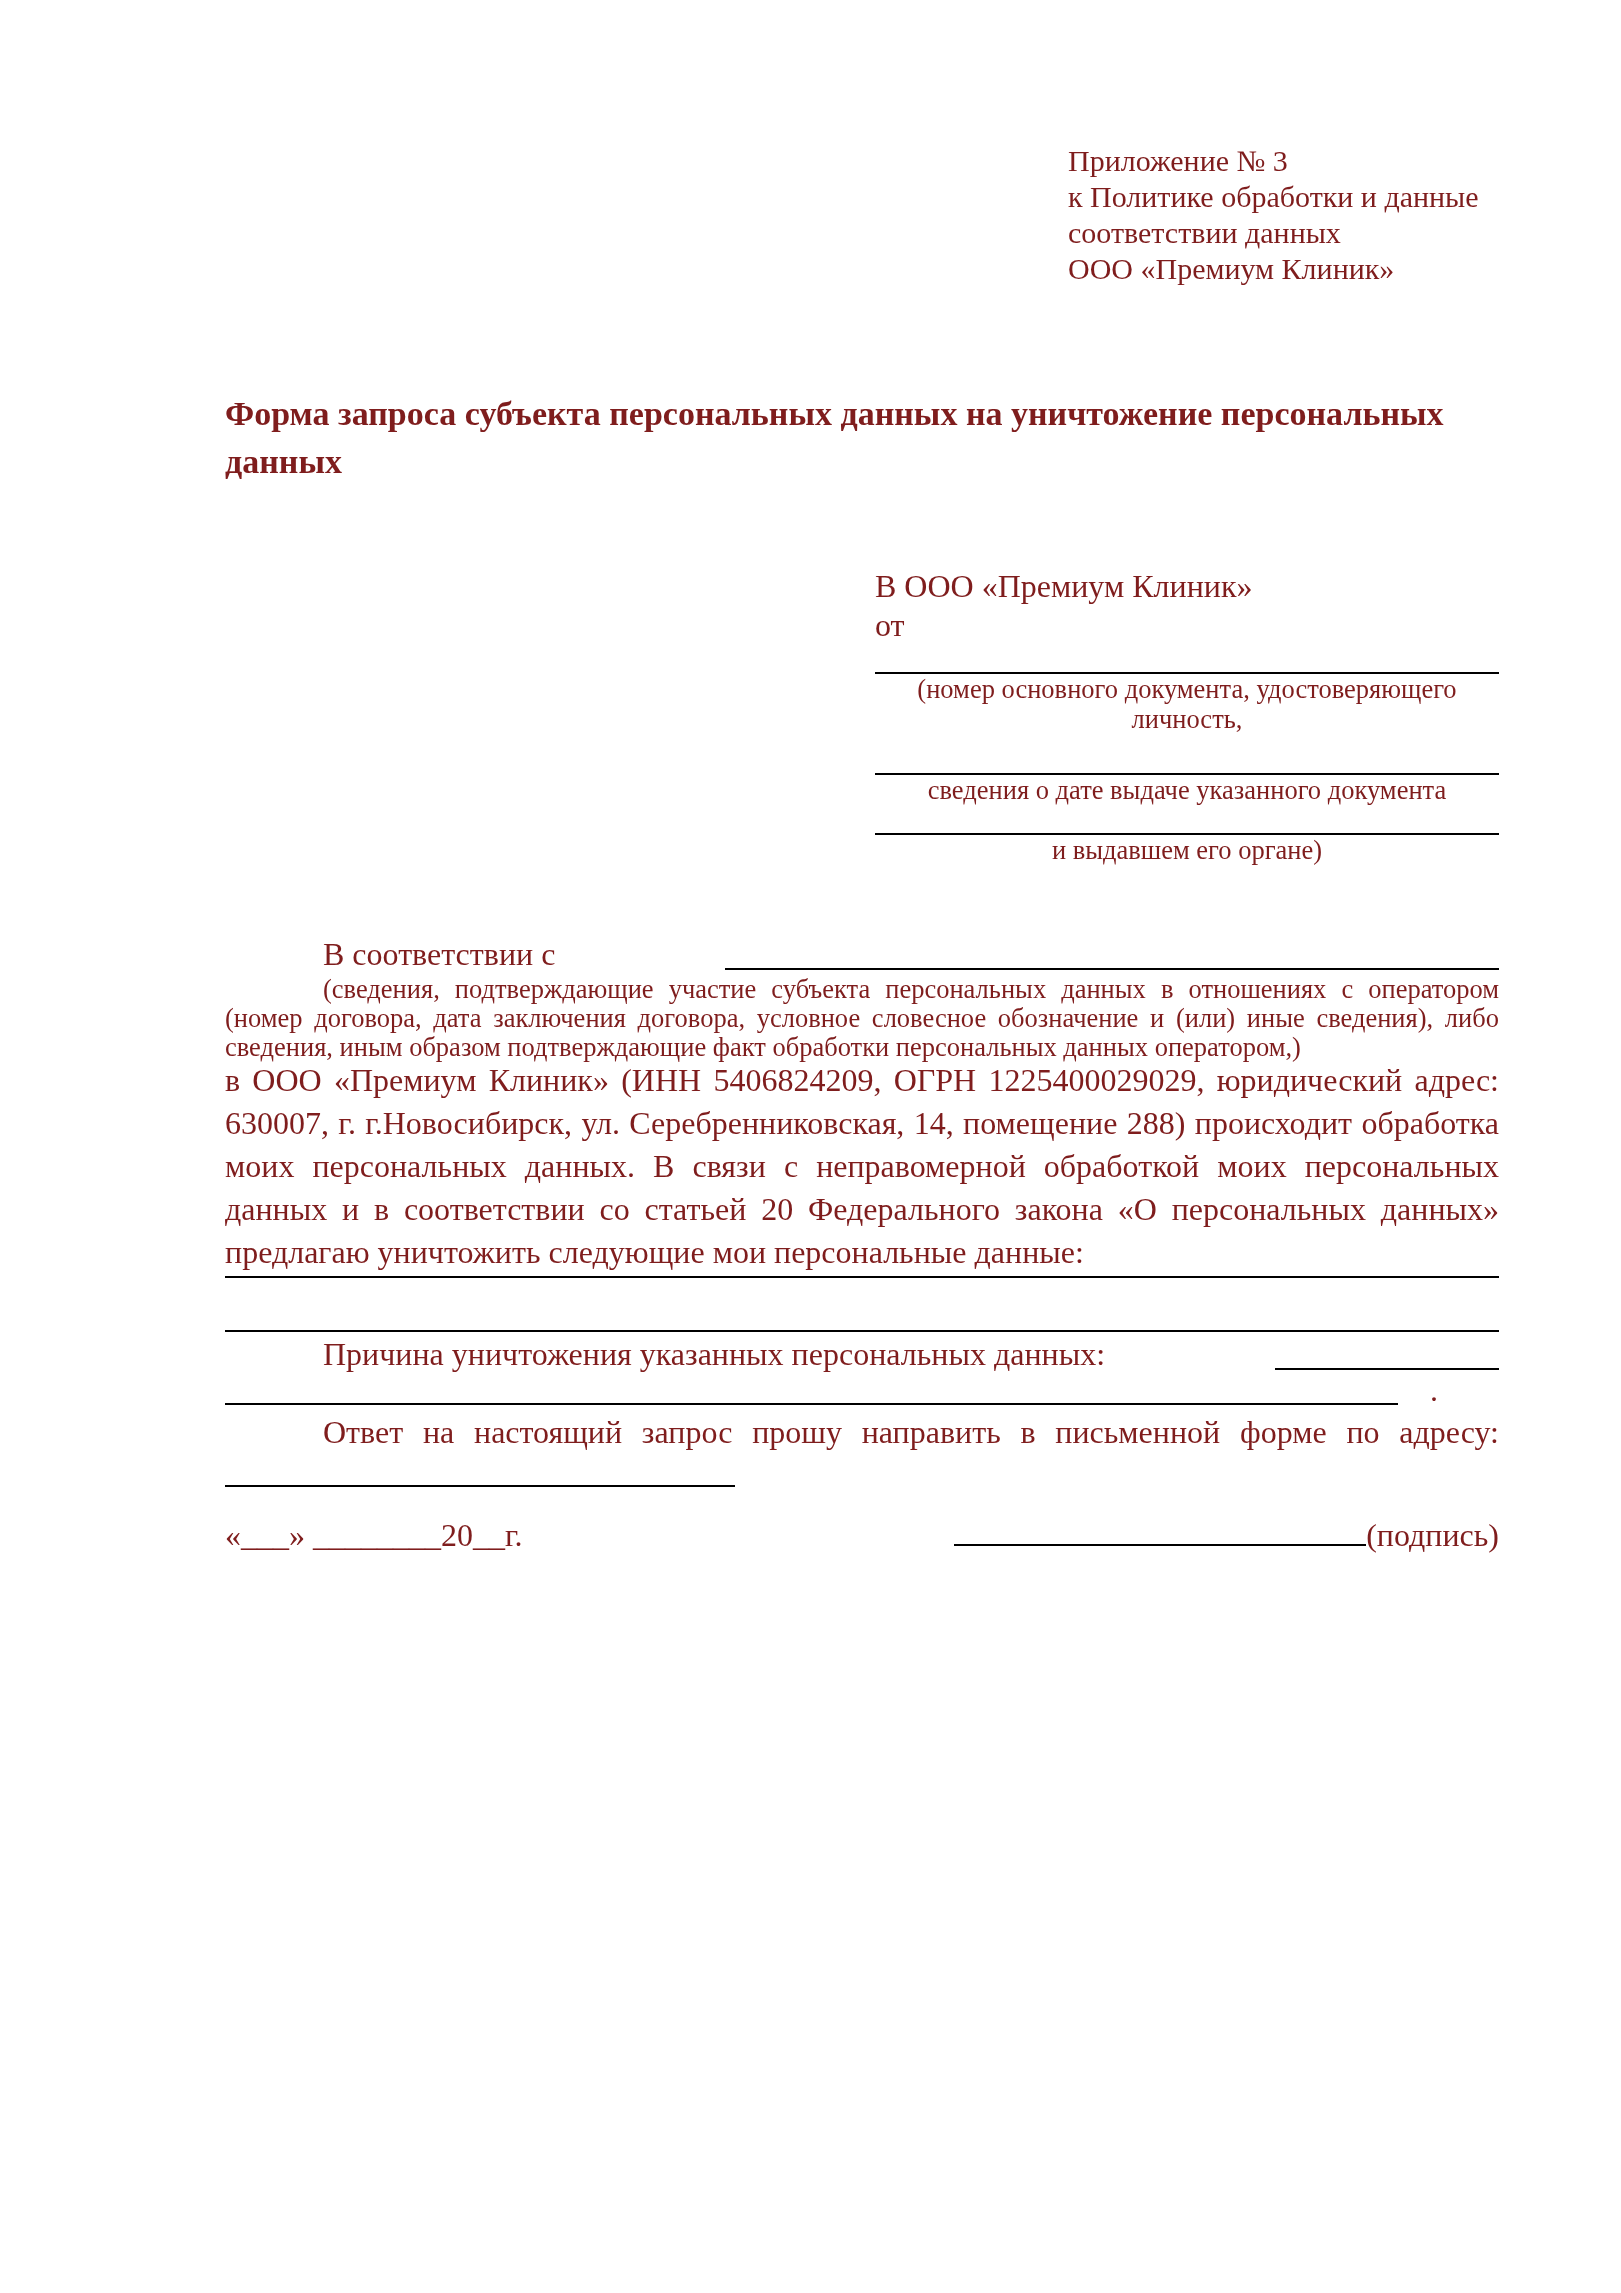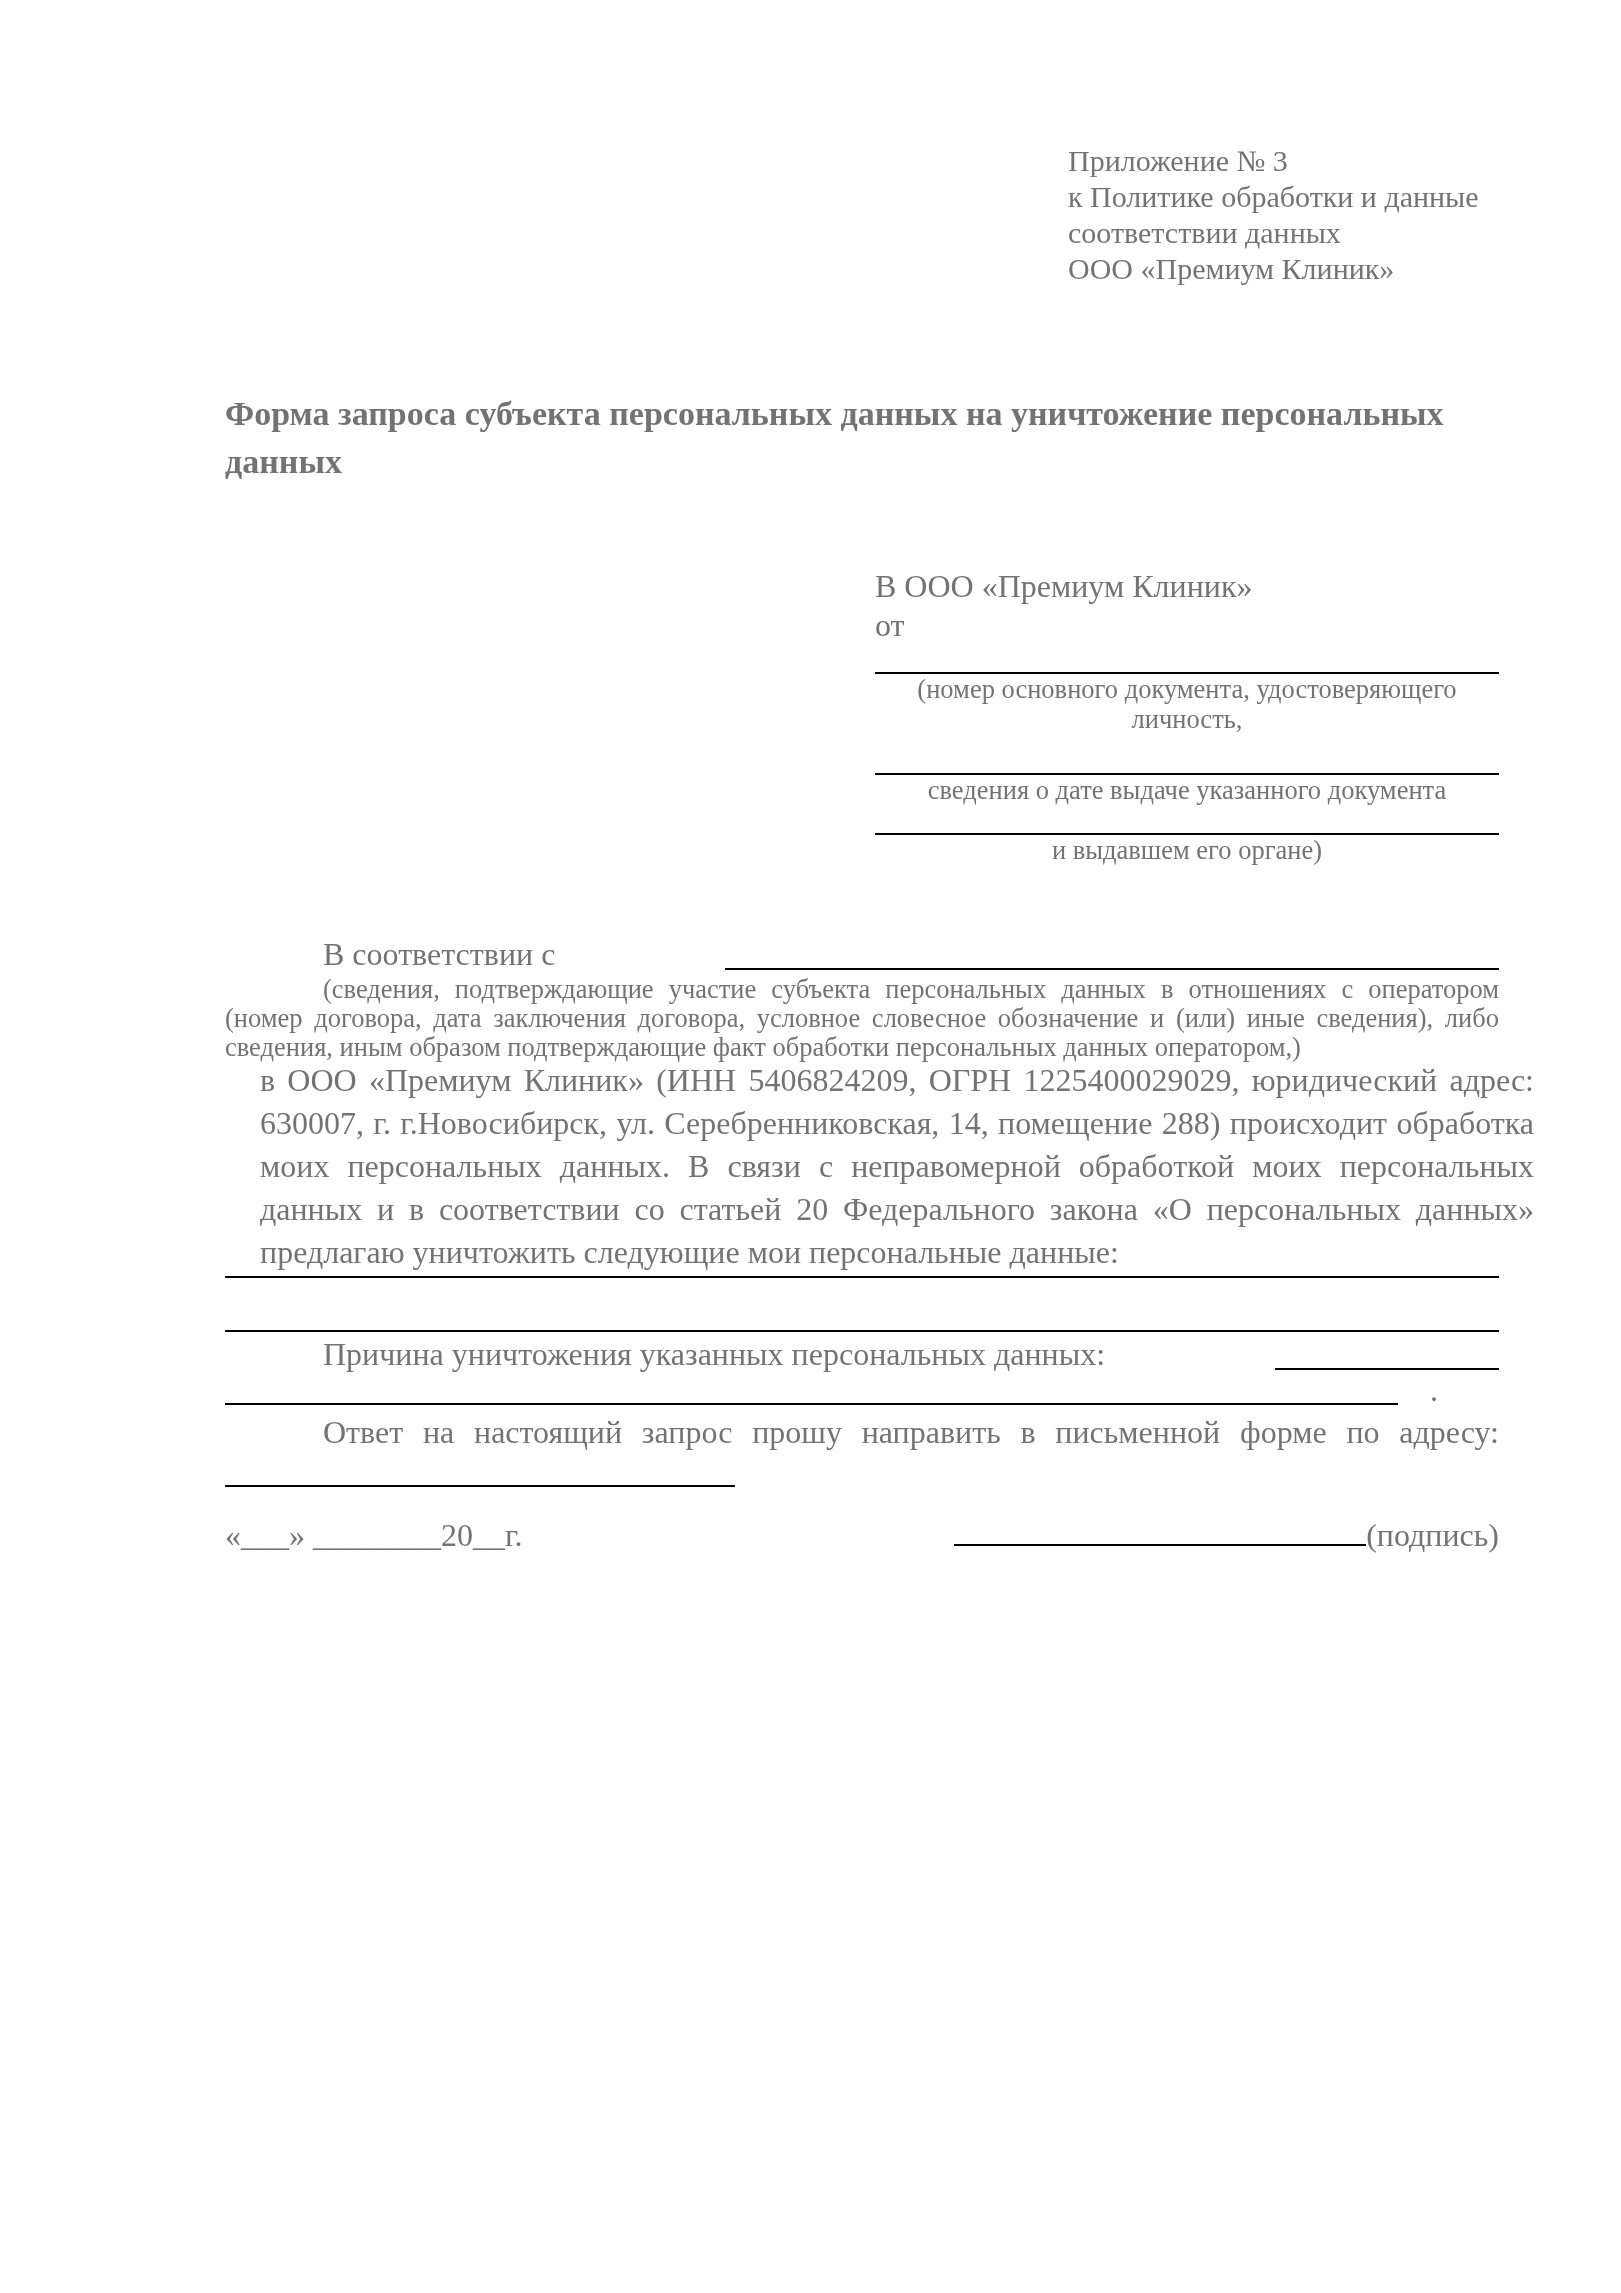--- a/index.html
+++ b/index.html
@@ -3,21 +3,21 @@
 <meta charset="utf-8">
 <style>
   html, body { margin: 0; padding: 0; background: #888; }
   .page {
     position: relative;
     width: 1621px;
     height: 2294px;
     margin: 0 auto;
     background: #ffffff;
     font-family: "Liberation Serif", serif;
-    color: #737373;
+    color: #7f1d1d;
     overflow: hidden;
   }
   .abs { position: absolute; }
 
   
   .appendix {
     left: 1068px; top: 143px;
     font-size: 30px; line-height: 36px;
     white-space: nowrap;
   }
@@ -62,21 +62,20 @@
   .fine-print {
     left: 225px; top: 975px; width: 1274px;
     font-size: 26.5px; line-height: 29px;
     text-align: justify;
     text-indent: 98px;
   }
 
   .main-para {
     left: 225px; top: 1059px; width: 1274px;
     text-align: justify;
-    margin-left: 35px;
   }
 
   .blank-row { left: 225px; width: 1274px; border-bottom: 2.9px solid #000; }
   .br-1 { top: 1225px; height: 51px; }
   .br-2 { top: 1279px; height: 51px; }
 
   .reason-row {
     left: 225px; top: 1333px; width: 1274px;
     display: flex; align-items: stretch;
   }

